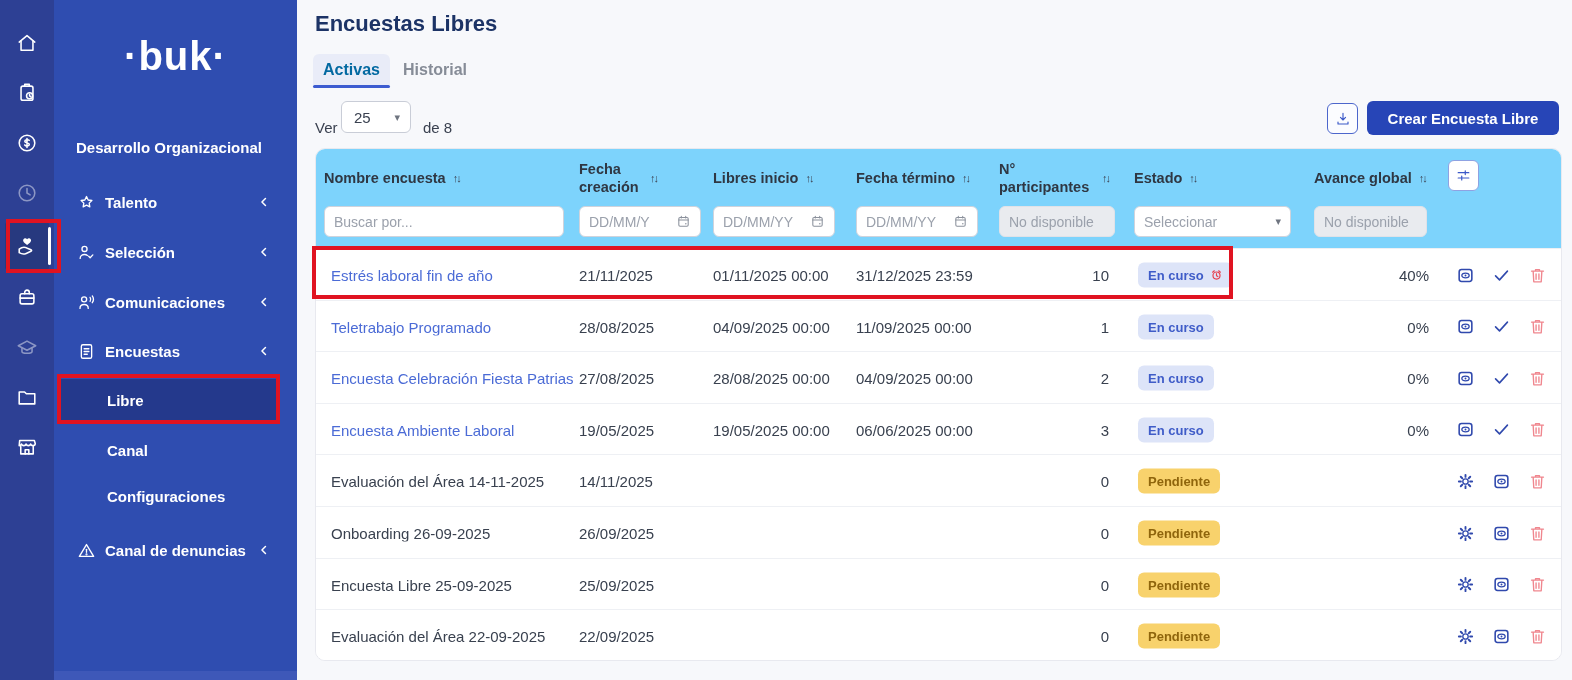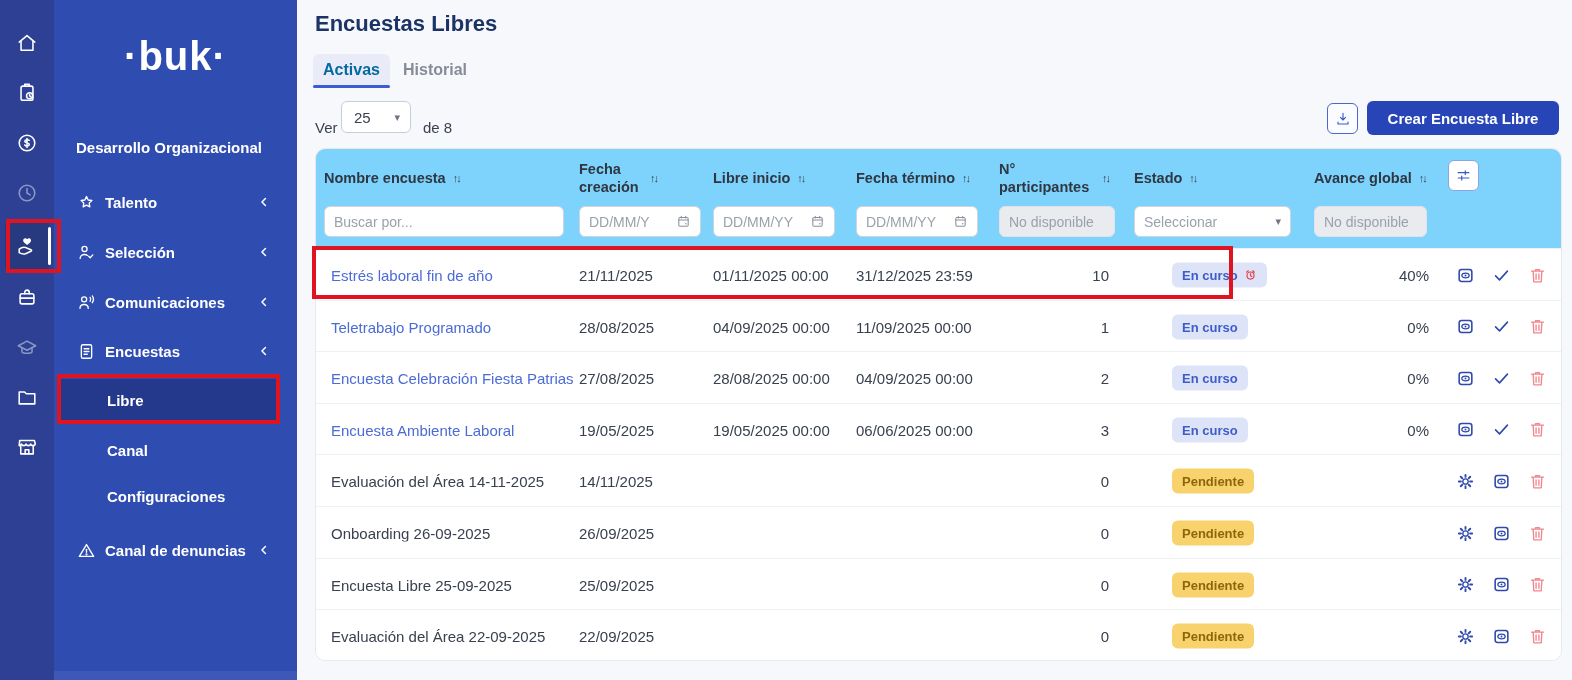--- a/index.html
+++ b/index.html
@@ -77,21 +77,21 @@
       display:flex;align-items:center;justify-content:center;cursor:pointer;}
   .sliders-btn svg{width:17px;height:17px;}
 
   .t-row{position:absolute;left:0;width:100%;height:52px;border-top:1px solid #eef0f4;background:#fff;}
   .cell{position:absolute;top:50%;transform:translateY(-50%);font-size:15px;color:#39414f;white-space:nowrap;}
   .cell.name{left:15px;max-width:248px;overflow:hidden;}
   .cell.link{color:#4b6bd6;cursor:pointer;}
   .cell.c-crea{left:263px;} .cell.c-ini{left:397px;} .cell.c-ter{left:540px;}
   .cell.c-part{left:693px;width:100px;text-align:right;}
   .cell.c-av{left:1013px;width:100px;text-align:right;}
-  .badge{position:absolute;left:856px;top:50%;transform:translateY(-50%);display:inline-flex;
+  .badge{position:absolute;left:822px;top:50%;transform:translateY(-50%);display:inline-flex;
          align-items:center;gap:6px;padding:5px 10px;border-radius:6px;font-size:13px;font-weight:700;}
   .badge.en-curso{background:#dde4f8;color:#3f5cc8;}
   .badge.pendiente{background:#f8d26c;color:#8f650c;}
   .badge .alarm{width:13px;height:13px;color:#e8414e;}
   .badge .alarm svg{stroke-width:2.2px;}
   .act{position:absolute;top:50%;transform:translateY(-50%);width:26px;height:26px;display:flex;
        align-items:center;justify-content:center;cursor:pointer;}
   .act svg{width:19px;height:19px;}
   .act.blue{color:#3049ad;} .act.red{color:#f0868e;}
 
@@ -282,21 +282,21 @@
       <div class="thead">
         <div class="th" style="left:8px">
           <span>Nombre encuesta</span>
             <span class="sort">↑↓</span>
         </div>
         <div class="th" style="left:263px">
           <span class="l2" style="width:64px">Fecha creación</span>
             <span class="sort">↑↓</span>
         </div>
         <div class="th" style="left:397px">
-          <span>Libre inicio</span>
+          <span>Libres inicio</span>
             <span class="sort">↑↓</span>
         </div>
         <div class="th" style="left:540px">
           <span>Fecha término</span>
             <span class="sort">↑↓</span>
         </div>
         <div class="th" style="left:683px">
           <span class="l2" style="width:96px">N° participantes</span>
             <span class="sort">↑↓</span>
         </div>

